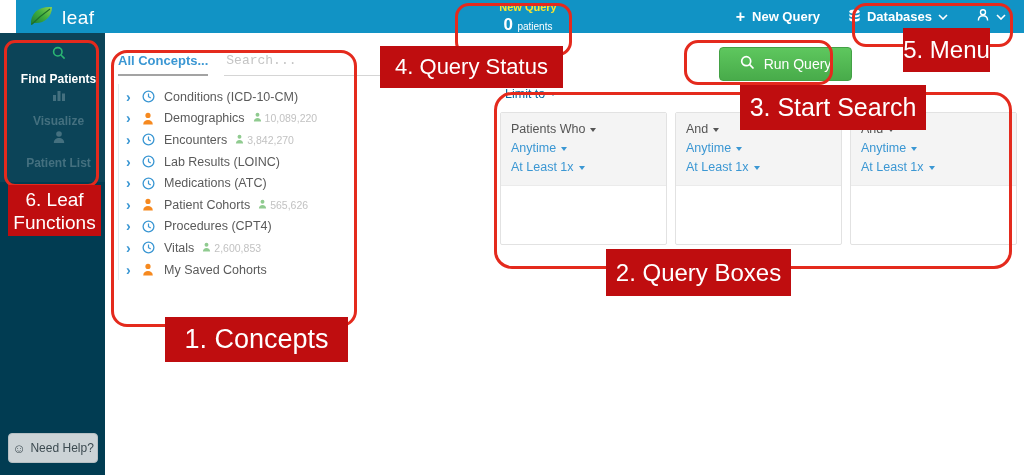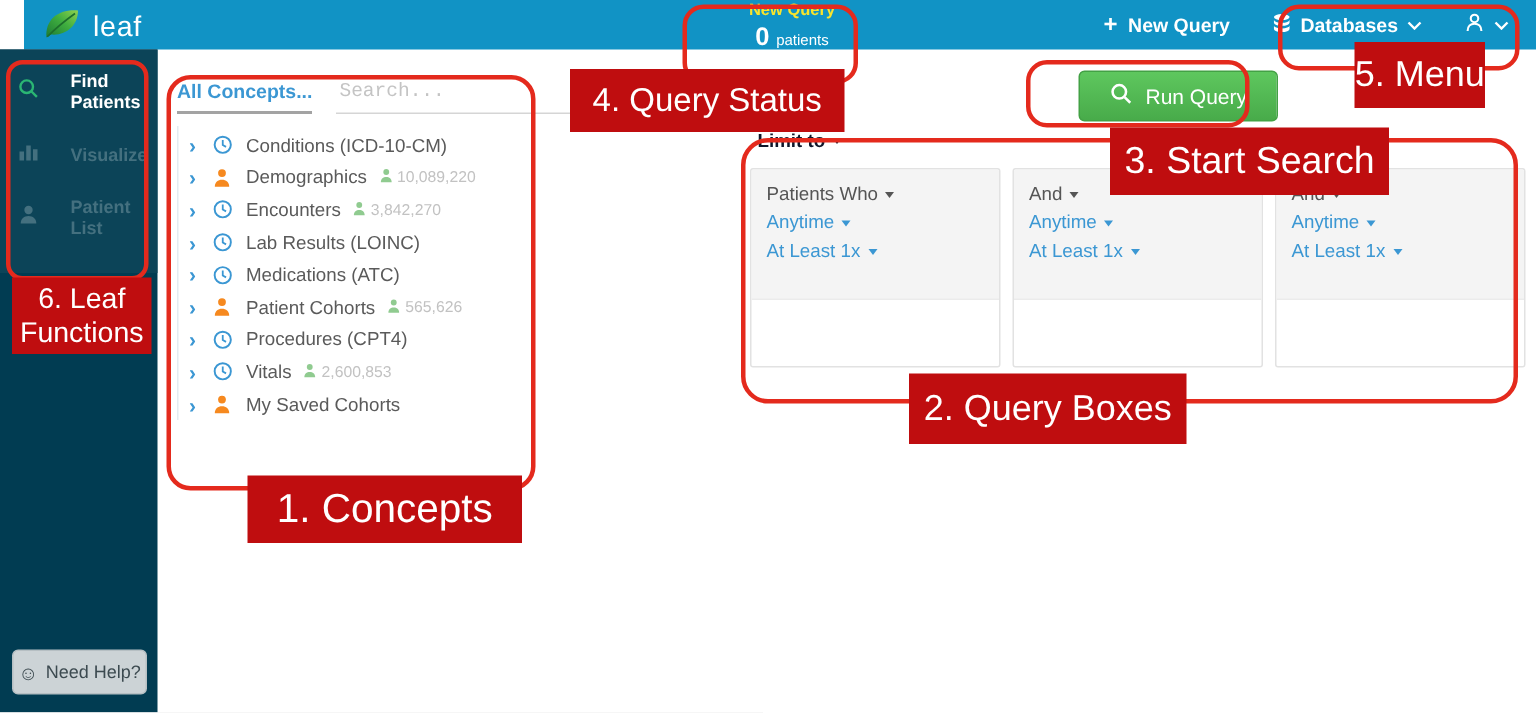--- a/index.html
+++ b/index.html
@@ -15,45 +15,45 @@
   .hdr-status-count { color:#fff; font-size:17px; font-weight:bold; }
   .hdr-status-suffix { color:#fff; font-size:10px; font-weight:normal; }
   .hdr-right { position:absolute; right:34px; top:0; height:33px; display:flex; align-items:center; gap:28px; }
   .hdr-item { display:flex; align-items:center; gap:6px; color:#ffffff; font-size:13px; font-weight:bold; cursor:pointer; }
   .plus-glyph { font-size:16px; font-weight:bold; margin-right:1px; }
   .chev-down svg { display:block; }
 
   
   .sidebar { position:absolute; left:0; top:33px; width:105px; height:442px; background:#013c52; z-index:2; }
   .sidebar-items { position:absolute; left:0; top:0; width:105px; height:149px; background:#0c4458; }
-  .snav { position:absolute; left:0; width:105px; height:30px; display:flex; align-items:center; padding-left:12px; gap:21px; cursor:pointer; }
+  .snav { position:absolute; left:0; width:105px; height:30px; display:flex; align-items:center; padding-left:12px; gap:8px; cursor:pointer;flex-direction:column; }
   .snav .lbl { color:#44707f; font-size:12px; font-weight:bold; }
   .snav.active .lbl { color:#ffffff; }
   .snav-fp { top:13px; } .snav-vz { top:55px; } .snav-pl { top:97px; }
   .need-help { position:absolute; left:8px; bottom:12px; width:90px; height:30px; background:#ccd3d6; border:1px solid #b6bfc3; border-radius:4px; display:flex; align-items:center; justify-content:center; gap:5px; color:#3c4a50; font-size:12px; cursor:pointer; }
   .smiley { font-size:13px; line-height:1; }
 
   
   .tabs-row { position:absolute; left:118px; top:53px; display:flex; align-items:flex-end; z-index:1; }
   .tab-all { color:#3b97d3; font-size:13px; font-weight:bold; padding-bottom:6px; border-bottom:2px solid #a3a3a3; cursor:pointer; }
   .search-input { margin-left:16px; width:176px; border:none; border-bottom:1px solid #d5d5d5; font-size:13px; color:#444; padding:0 0 7px 2px; outline:none; background:transparent; font-family:Liberation Mono, monospace; }
   .search-input::placeholder { color:#c4c4c4; }
   .tree { position:absolute; left:118px; top:84px; width:242px; border-left:1px solid #e3ecf1; padding-top:2px; z-index:1; }
   .crow { height:21.6px; display:flex; align-items:center; padding-left:7px; cursor:pointer; }
   .chev { color:#3b97d3; font-weight:bold; font-size:14px; width:16px; line-height:1; }
   .cicon { width:13px; height:13px; margin-right:9px; display:inline-flex; align-items:center; }
   .clabel { font-size:12.5px; color:#5a5a5a; }
   .ccount-wrap { margin-left:8px; display:inline-flex; align-items:flex-start; gap:3px; }
   .ccount { font-size:10.5px; color:#c2c2c2; }
 
   
-  .limit-to { position:absolute; left:505px; top:87px; color:#0f172a; font-size:12.5px; display:flex; align-items:center; cursor:pointer; z-index:1;font-weight:bold; }
+  .limit-to { position:absolute; left:505px; top:87px; color:#0369a1; font-size:12.5px; display:flex; align-items:center; cursor:pointer; z-index:1; }
   .qboxes { position:absolute; left:500px; top:112px; display:flex; gap:8px; z-index:1; }
   .qbox { width:167px; height:133px; background:#ffffff; border:1px solid #e2e2e2; border-radius:2px; overflow:hidden; }
-  .qbox-head { background:#f4f4f4; padding:7px 10px 22px; border-bottom:1px solid #ebebeb; }
+  .qbox-head { background:#f4f4f4; padding:7px 10px 8px; border-bottom:1px solid #ebebeb; }
   .qline { font-size:12.5px; line-height:19px; display:flex; align-items:center; cursor:pointer; }
   .qline.who { color:#555555; }
   .qline.blue { color:#3b97d3; }
   .caret { display:inline-block; width:0; height:0; border-left:3.5px solid transparent; border-right:3.5px solid transparent; border-top:4.5px solid currentColor; margin-left:5px; }
   .run-btn { position:absolute; left:695px; top:47px; width:133px; height:34px; background:linear-gradient(#5ec75e,#48ab4a); border:1px solid #43a145; border-radius:4px; color:#ffffff; font-size:14px; display:flex; align-items:center; justify-content:center; gap:9px; cursor:pointer; z-index:1;margin-left:24px; }
 
   
   .ann-outline { position:absolute; border:3px solid #e42a1d; border-radius:14px; z-index:5; pointer-events:none; }
   #out-functions { left:4px;  top:40px;  width:95px;  height:147px; border-radius:11px; }
   #out-concepts  { left:111px; top:50px; width:246px; height:277px; border-radius:16px; }

